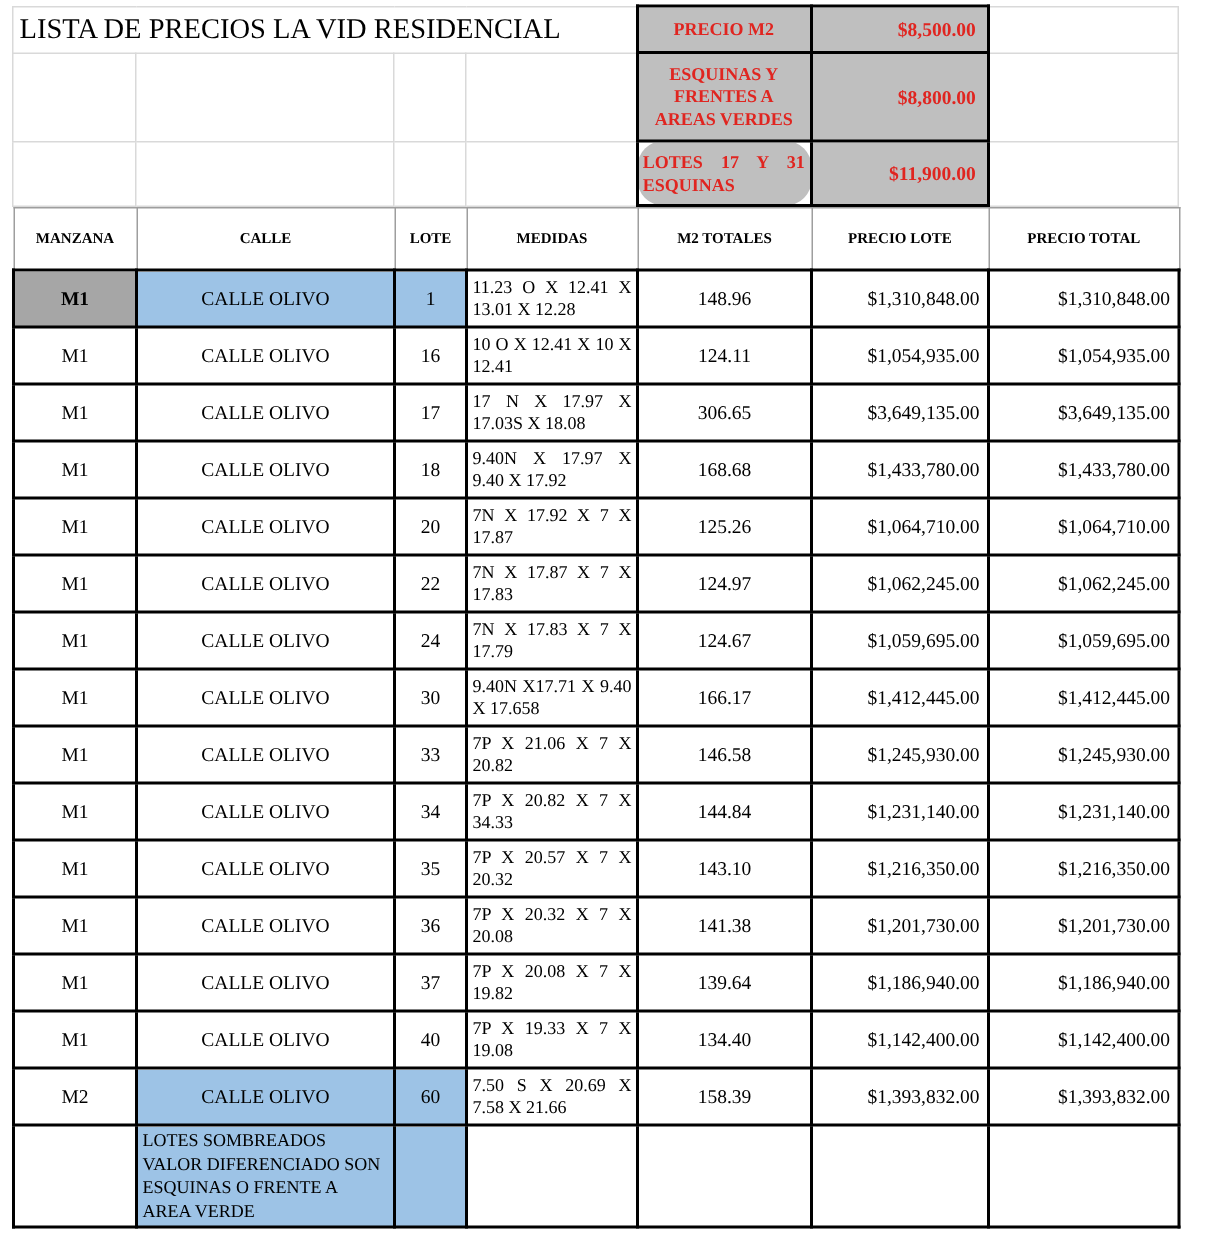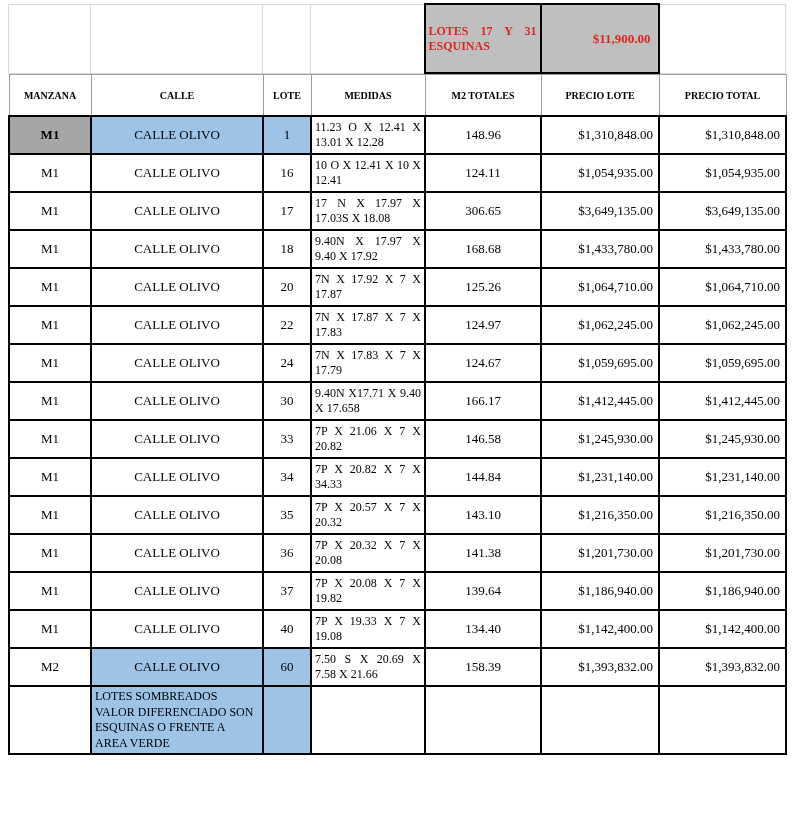--- a/index.html
+++ b/index.html
@@ -24,21 +24,21 @@
     vertical-align:middle;
     white-space:nowrap;
   }
   .topgrid td.pl, .topgrid td.pv {
     background:#bfbfbf;
     border:2px solid #000;
     color:#e02520;
     font-weight:bold;
   }
   .topgrid td.pl { font-size:12px; text-align:center; padding:1px 4px; line-height:1.25; }
-  .topgrid td.pl.justify { text-align:justify; text-align-last:left; padding:16px 3px; }
+  .topgrid td.pl.justify { text-align:justify; text-align-last:left; padding:3px 3px;border-radius:17px; }
   .topgrid td.pv { font-size:13px; text-align:right; padding:1px 7px 1px 2px; }
 
   
   .maintbl th {
     border:1px solid #9e9e9e;
     background:#fff;
     font-size:10px; font-weight:bold;
     text-align:center;
     height:38px;
     overflow:hidden;
@@ -77,20 +77,35 @@
     <colgroup>
       <col style="width:82px">
         <col style="width:172px">
         <col style="width:48px">
       <col style="width:114px">
         <col style="width:116px">
         <col style="width:118px">
       <col style="width:127px">
     </colgroup>
     <tbody>
+        <tr class="row-a">
+      <td class="title-cell" colspan="4">LISTA DE PRECIOS LA VID RESIDENCIAL</td>
+      <td class="pl">PRECIO M2</td>
+      <td class="pv">$8,500.00</td>
+      <td></td>
+    </tr>
+    <tr class="row-b">
+      <td></td>
+      <td></td>
+      <td></td>
+      <td></td>
+      <td class="pl">ESQUINAS Y FRENTES A AREAS VERDES</td>
+      <td class="pv">$8,800.00</td>
+      <td></td>
+    </tr>
     <tr class="row-c">
       <td></td>
       <td></td>
       <td></td>
       <td></td>
       <td class="pl justify">LOTES 17 Y 31 ESQUINAS</td>
       <td class="pv">$11,900.00</td>
       <td></td>
     </tr>
   </tbody>

